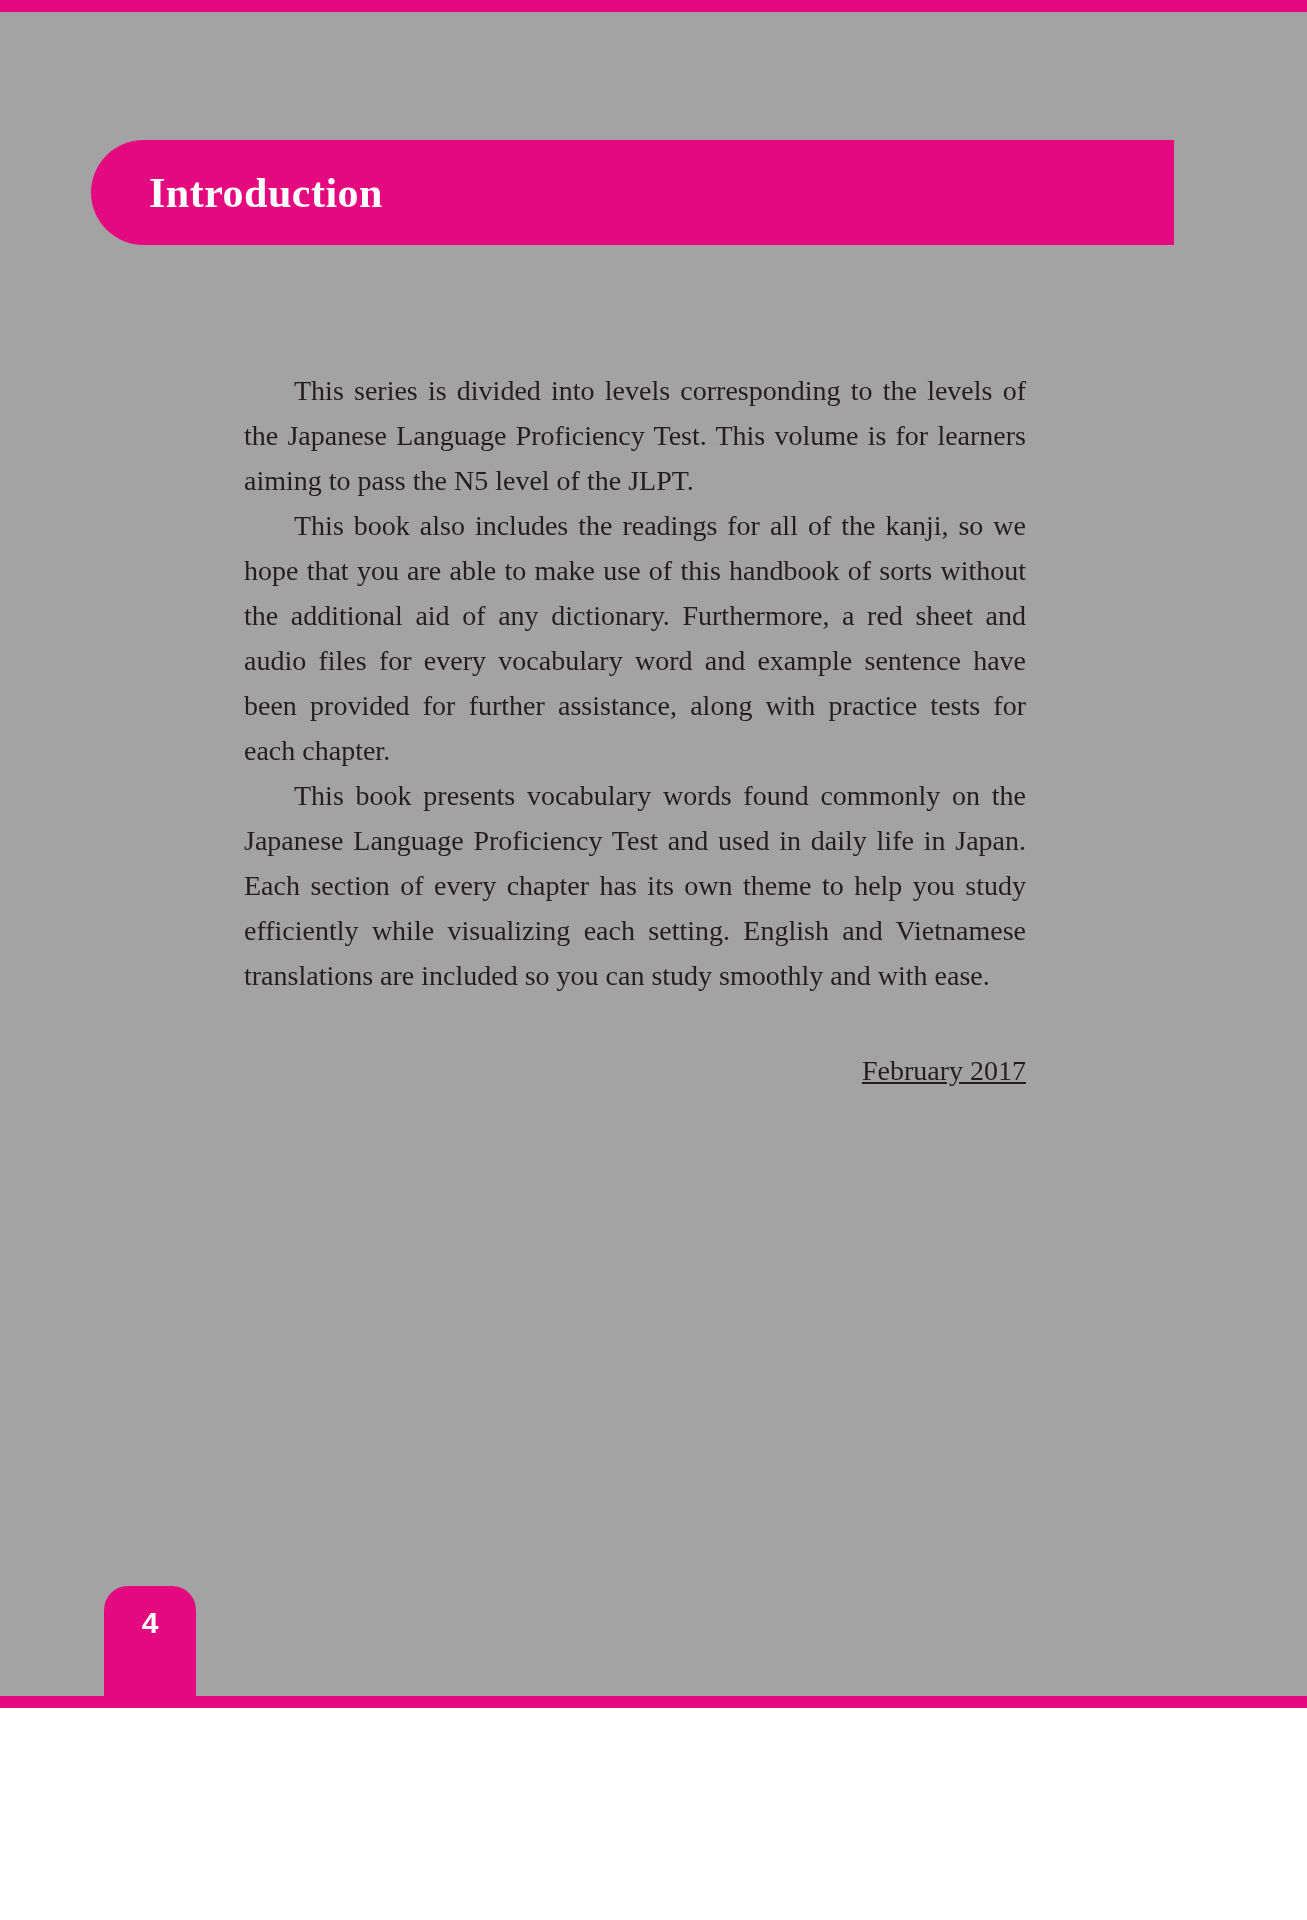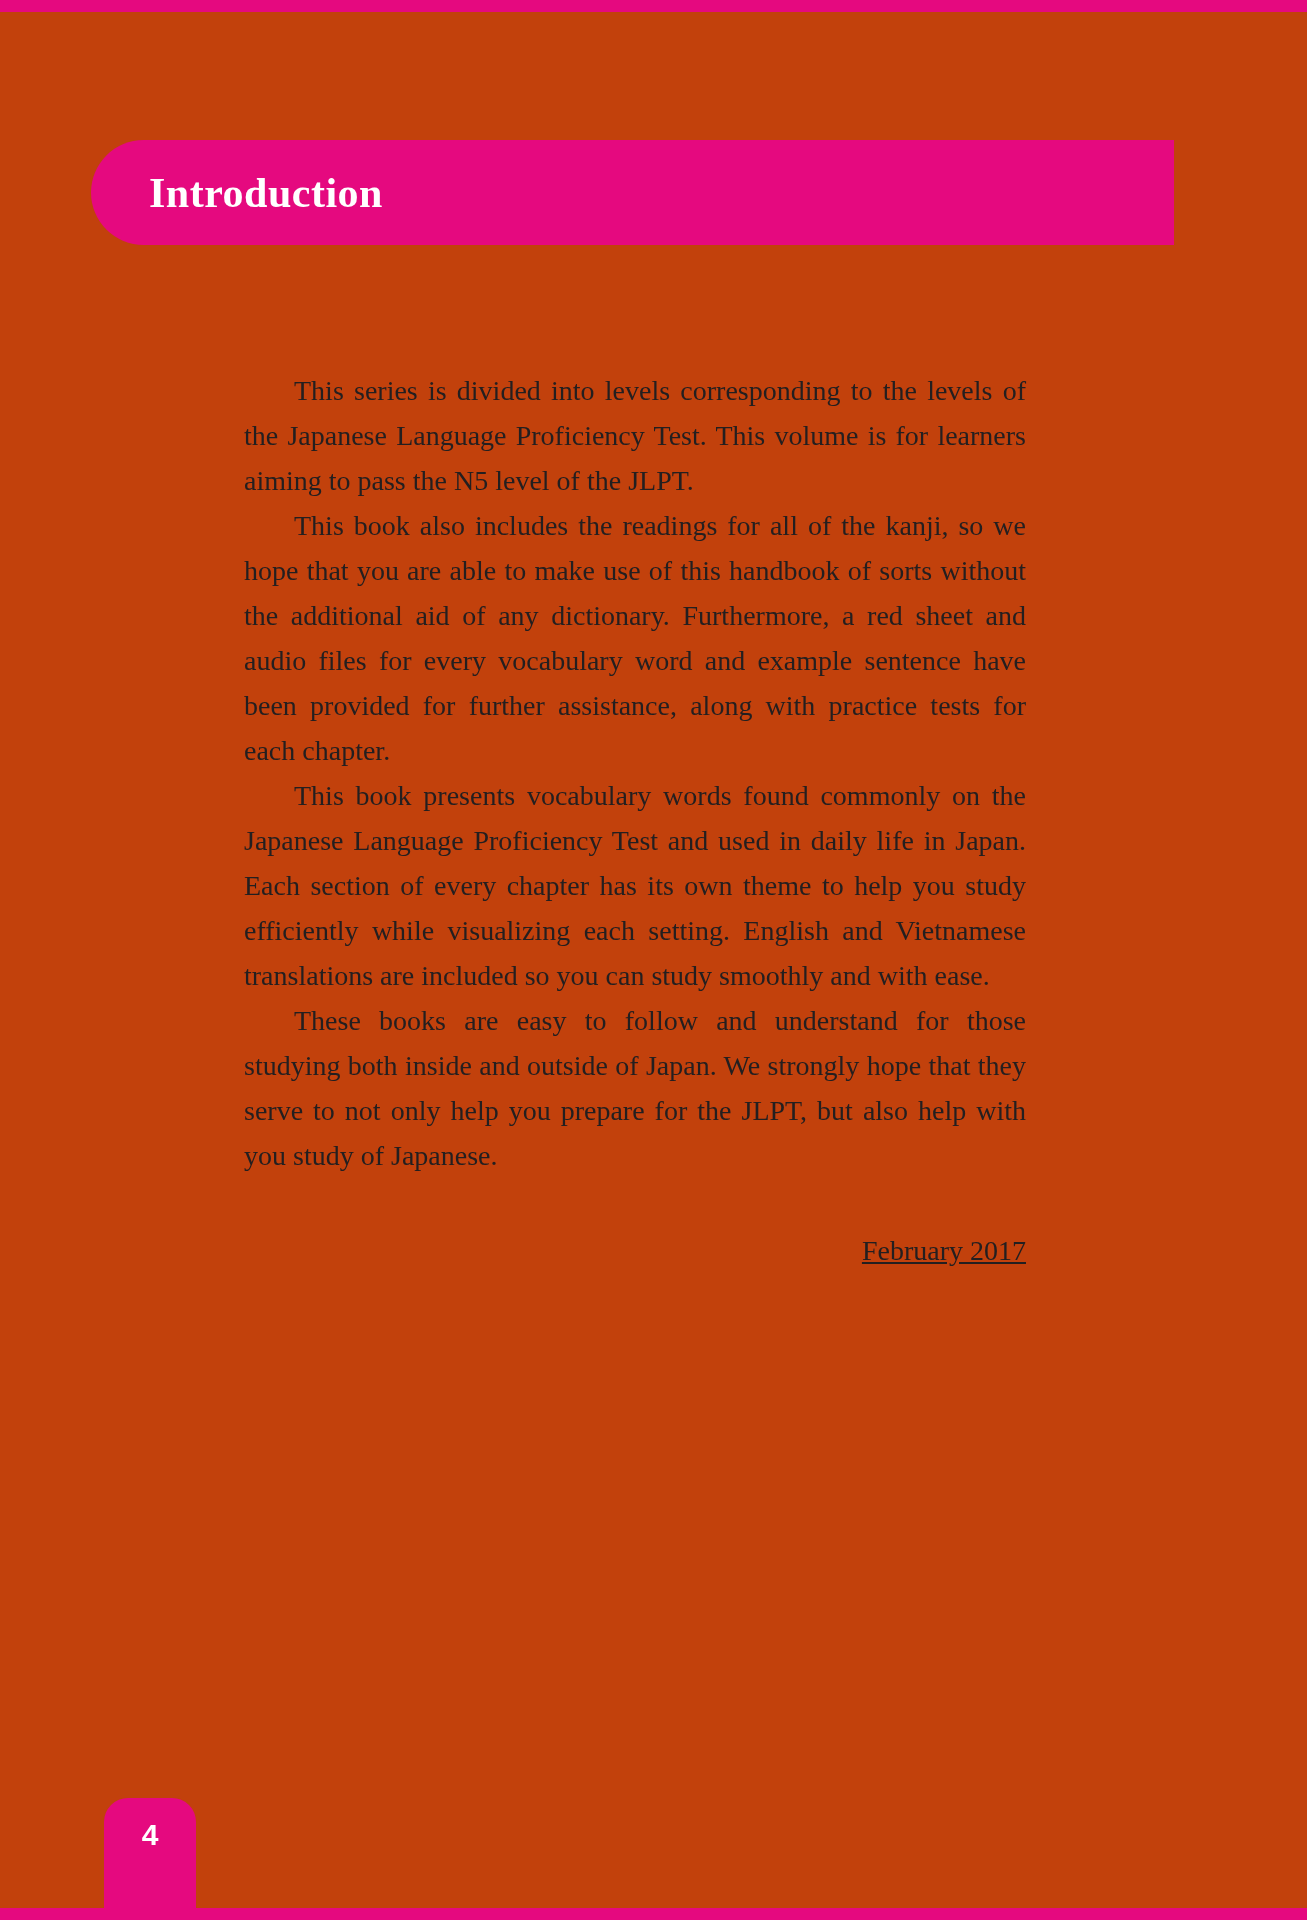--- a/index.html
+++ b/index.html
@@ -3,22 +3,22 @@
 <meta charset="utf-8">
 <style>
   html, body {
     margin: 0;
     padding: 0;
     background: #ffffff;
   }
   .page {
     position: relative;
     width: 1307px;
-    height: 1920px;
-    background: #c2410c;
+    height: 1708px;
+    background: #a3a3a3;
     overflow: hidden;
     font-family: "Liberation Serif", serif;
   }
   .edge-strip {
     position: absolute;
     left: 0;
     width: 100%;
     height: 12px;
     background: var(--accent, #e5097f);
   }
@@ -99,21 +99,20 @@
   <div class="edge-strip top"></div>
 
   <div class="banner">
     <h1>Introduction</h1>
   </div>
 
   <div class="body-text">
     <p>This series is divided into levels corresponding to the levels of the Japanese Language Proficiency Test. This volume is for learners aiming to pass the N5 level of the JLPT.</p>
     <p>This book also includes the readings for all of the kanji, so we hope that you are able to make use of this handbook of sorts without the additional aid of any dictionary. Furthermore, a red sheet and audio files for every vocabulary word and example sentence have been provided for further assistance, along with practice tests for each chapter.</p>
     <p>This book presents vocabulary words found commonly on the Japanese Language Proficiency Test and used in daily life in Japan. Each section of every chapter has its own theme to help you study efficiently while visualizing each setting. English and Vietnamese translations are included so you can study smoothly and with ease.</p>
-    <p>These books are easy to follow and understand for those studying both inside and outside of Japan. We strongly hope that they serve to not only help you prepare for the JLPT, but also help with you study of Japanese.</p>
     <p class="right date-line">February 2017</p>
   </div>
 
   <div class="page-tab">
     <span>4</span>
   </div>
 
   <div class="edge-strip bottom"></div>
 
 </div>

